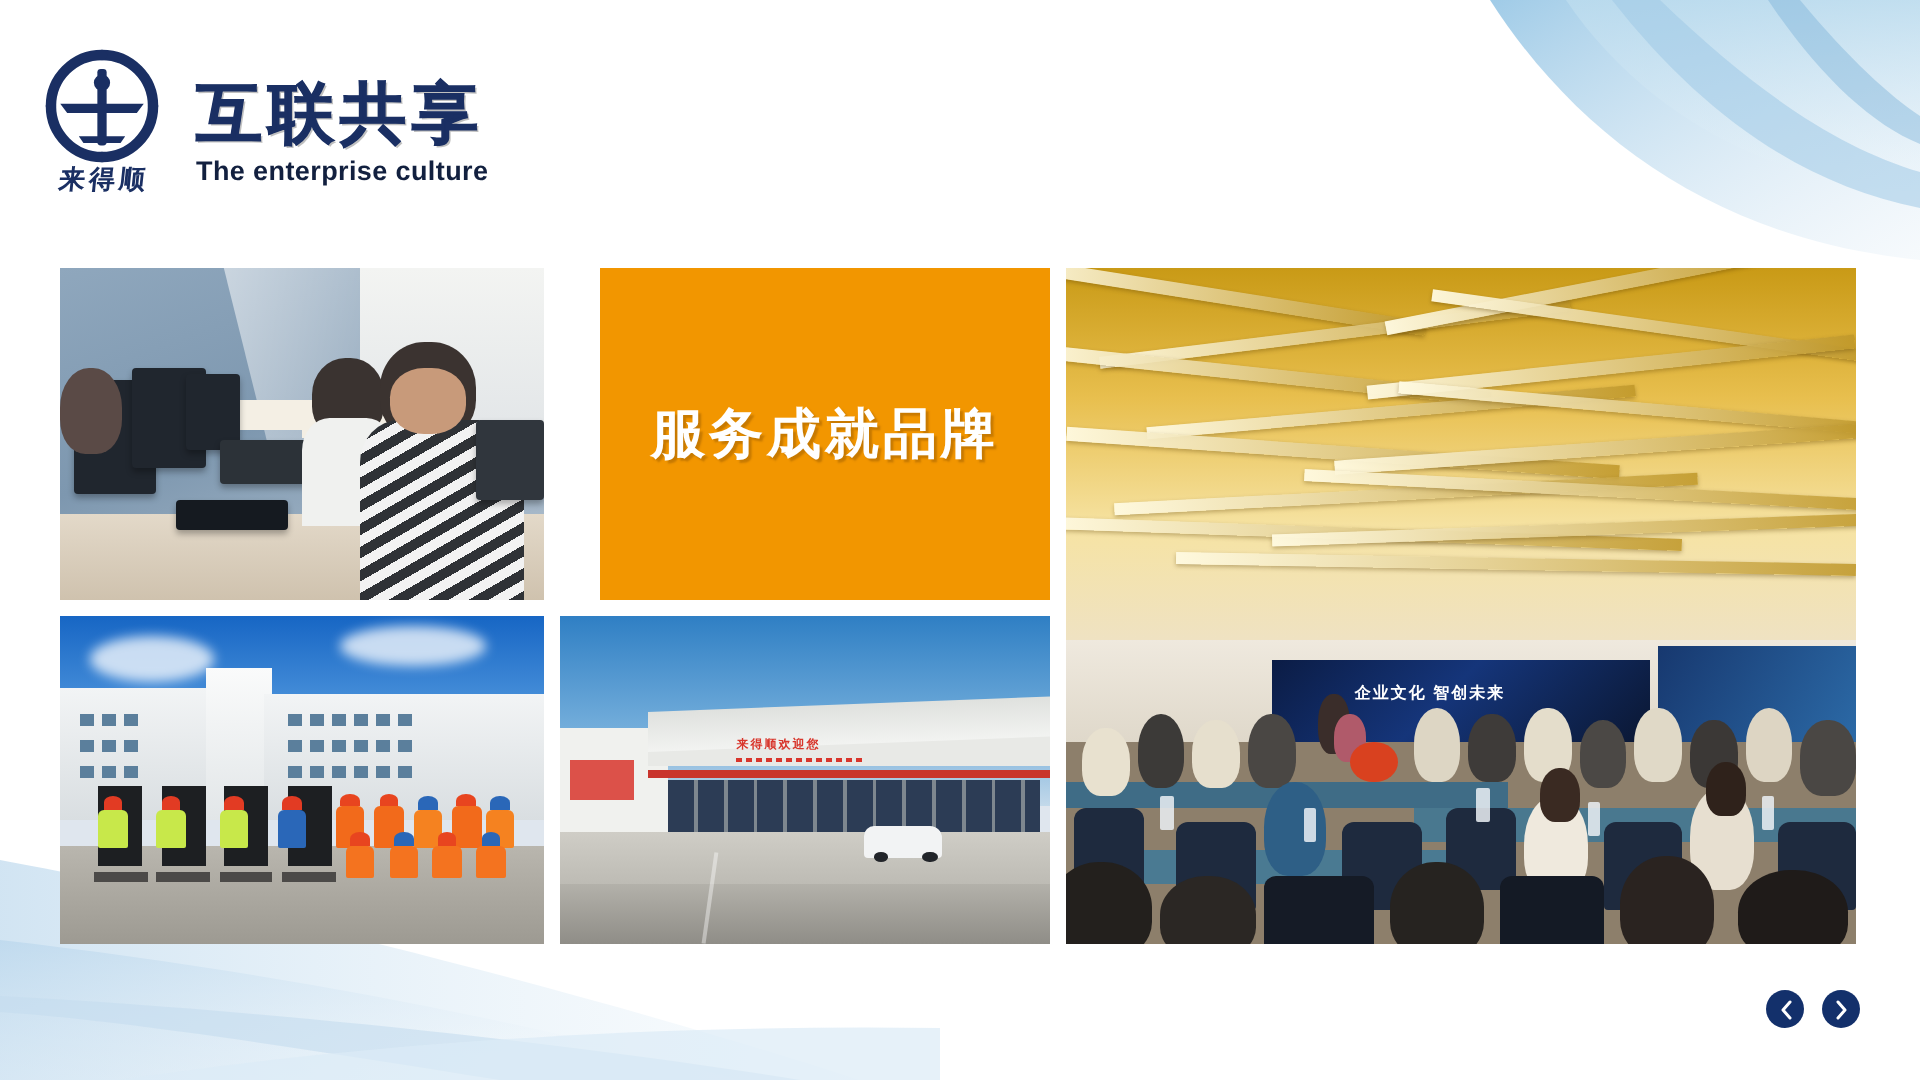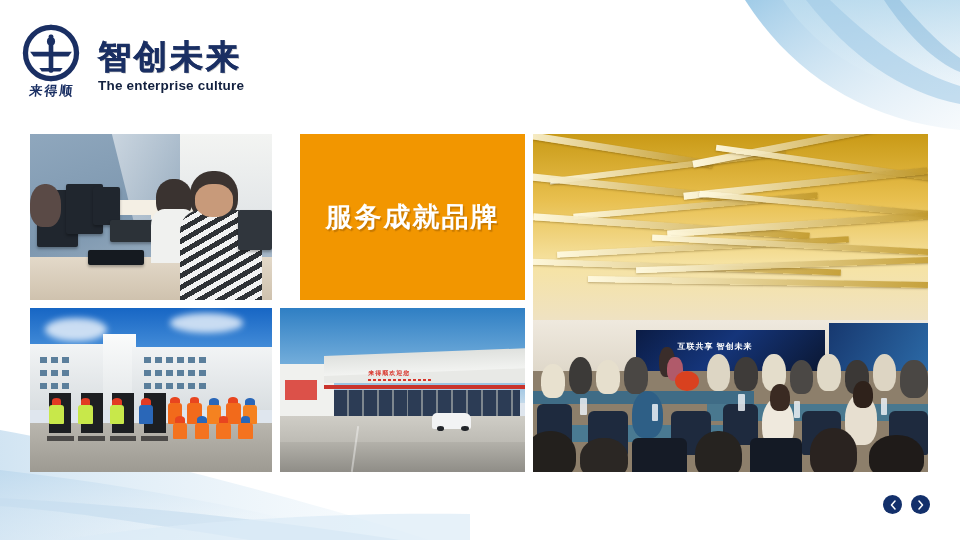--- a/index.html
+++ b/index.html
@@ -228,21 +228,21 @@
       <g fill="#1a2f63">
         <rect x="46" y="18" width="8" height="66" rx="3"></rect>
         <path d="M14 48 L86 48 L80 56 L20 56 Z"></path>
         <path d="M30 76 L70 76 L66 82 L34 82 Z"></path>
         <circle cx="50" cy="30" r="7"></circle>
       </g>
     </svg>
     <div class="logo-cn">来得顺</div>
   </div>
   <div class="title-block">
-    <div class="title-cn">智创未来</div>
+    <div class="title-cn">互联共享</div>
     <div class="title-en">The enterprise culture</div>
   </div>
 </div>
 
 <div class="gallery">
 
   <div class="tile">
     <div class="scene">
       <div class="office-wall"></div>
       <div class="office-light"></div>
@@ -284,21 +284,21 @@
         <div class="blade" style="left:46%;top:14%;width:56%;height:6px;transform:rotate(8deg);"></div>
         <div class="blade" style="left:38%;top:25%;width:62%;height:7px;transform:rotate(-6deg);"></div>
         <div class="blade" style="left:42%;top:36%;width:60%;height:6px;transform:rotate(5deg);"></div>
         <div class="blade" style="left:34%;top:47%;width:68%;height:7px;transform:rotate(-4deg);"></div>
         <div class="blade" style="left:30%;top:58%;width:72%;height:6px;transform:rotate(3deg);"></div>
         <div class="blade" style="left:26%;top:69%;width:76%;height:6px;transform:rotate(-2deg);"></div>
         <div class="blade" style="left:14%;top:78%;width:86%;height:6px;transform:rotate(1deg);"></div>
       </div>
       <div class="conf-wall"></div>
       <div class="stage-screen" style="left:26%;top:58%;width:48%;height:13%;">
-        <div class="screen-text" style="left:22%;top:26%;font-size:8px;letter-spacing:1px;">互联共享  智创未来</div>
+        <div class="screen-text" style="left:22%;top:26%;font-size:8px;letter-spacing:1px;">企业文化  智创未来</div>
       </div>
       <div class="stage-screen" style="left:75%;top:56%;width:25%;height:16%;background:linear-gradient(120deg,#17386f,#2c6ba8);"></div>
       <div class="conf-floor"></div>
       <div class="person" style="left:32%;top:63%;width:4%;height:9%;background:#3a2d2a;"></div>
       <div class="attendee" style="left:34%;top:66%;width:4%;height:7%;background:#b05a6a;"></div>
       <div style="position:absolute;left:36%;top:70%;width:6%;height:6%;background:#d9411f;border-radius:50%;"></div>
 
       <div class="conf-table" style="left:0;top:76%;width:56%;height:4%;background:#3f6c86;"></div>
       <div class="conf-table" style="left:44%;top:80%;width:56%;height:5%;background:#49788f;"></div>
       <div class="conf-table" style="left:8%;top:86%;width:46%;height:5%;background:#4a7a92;"></div>

